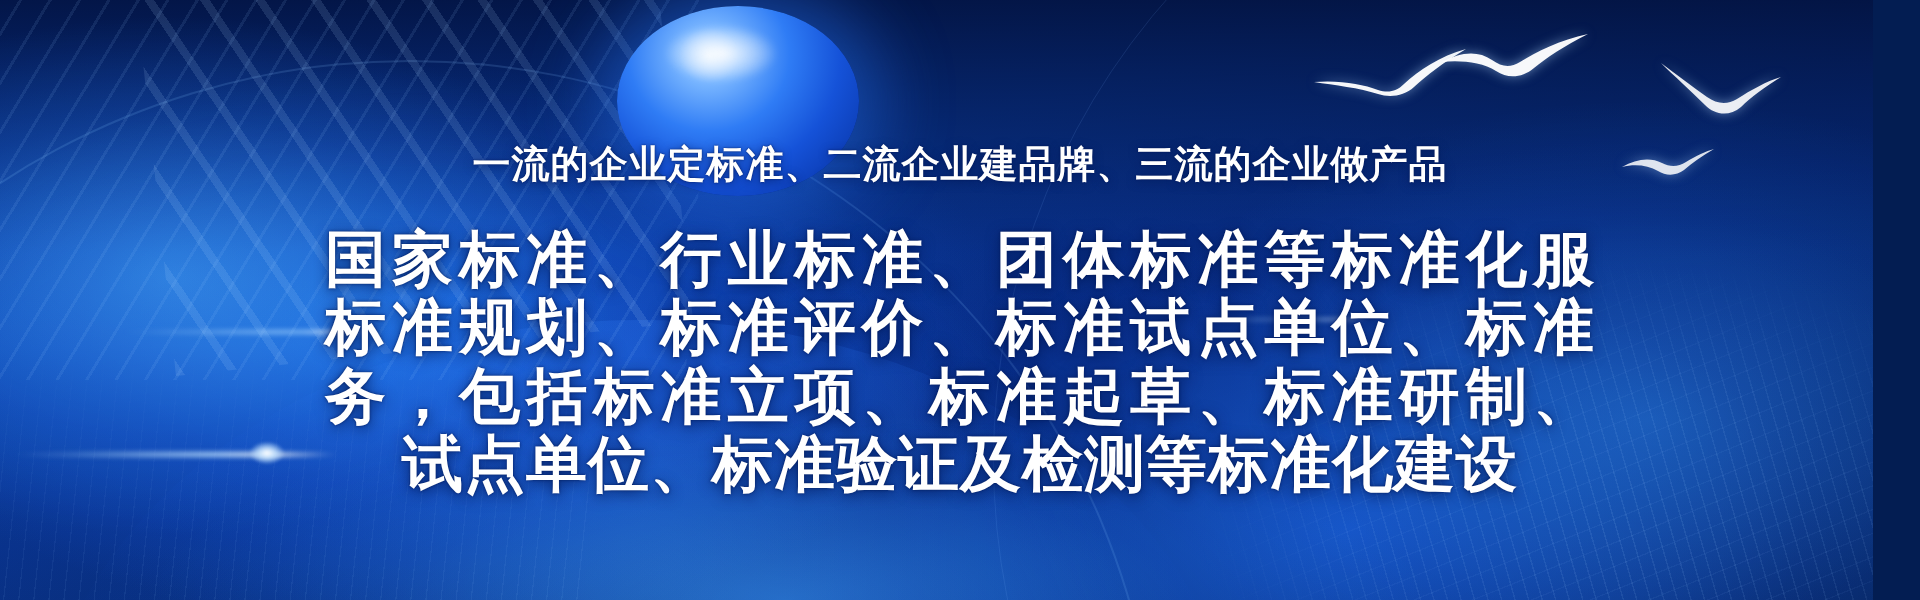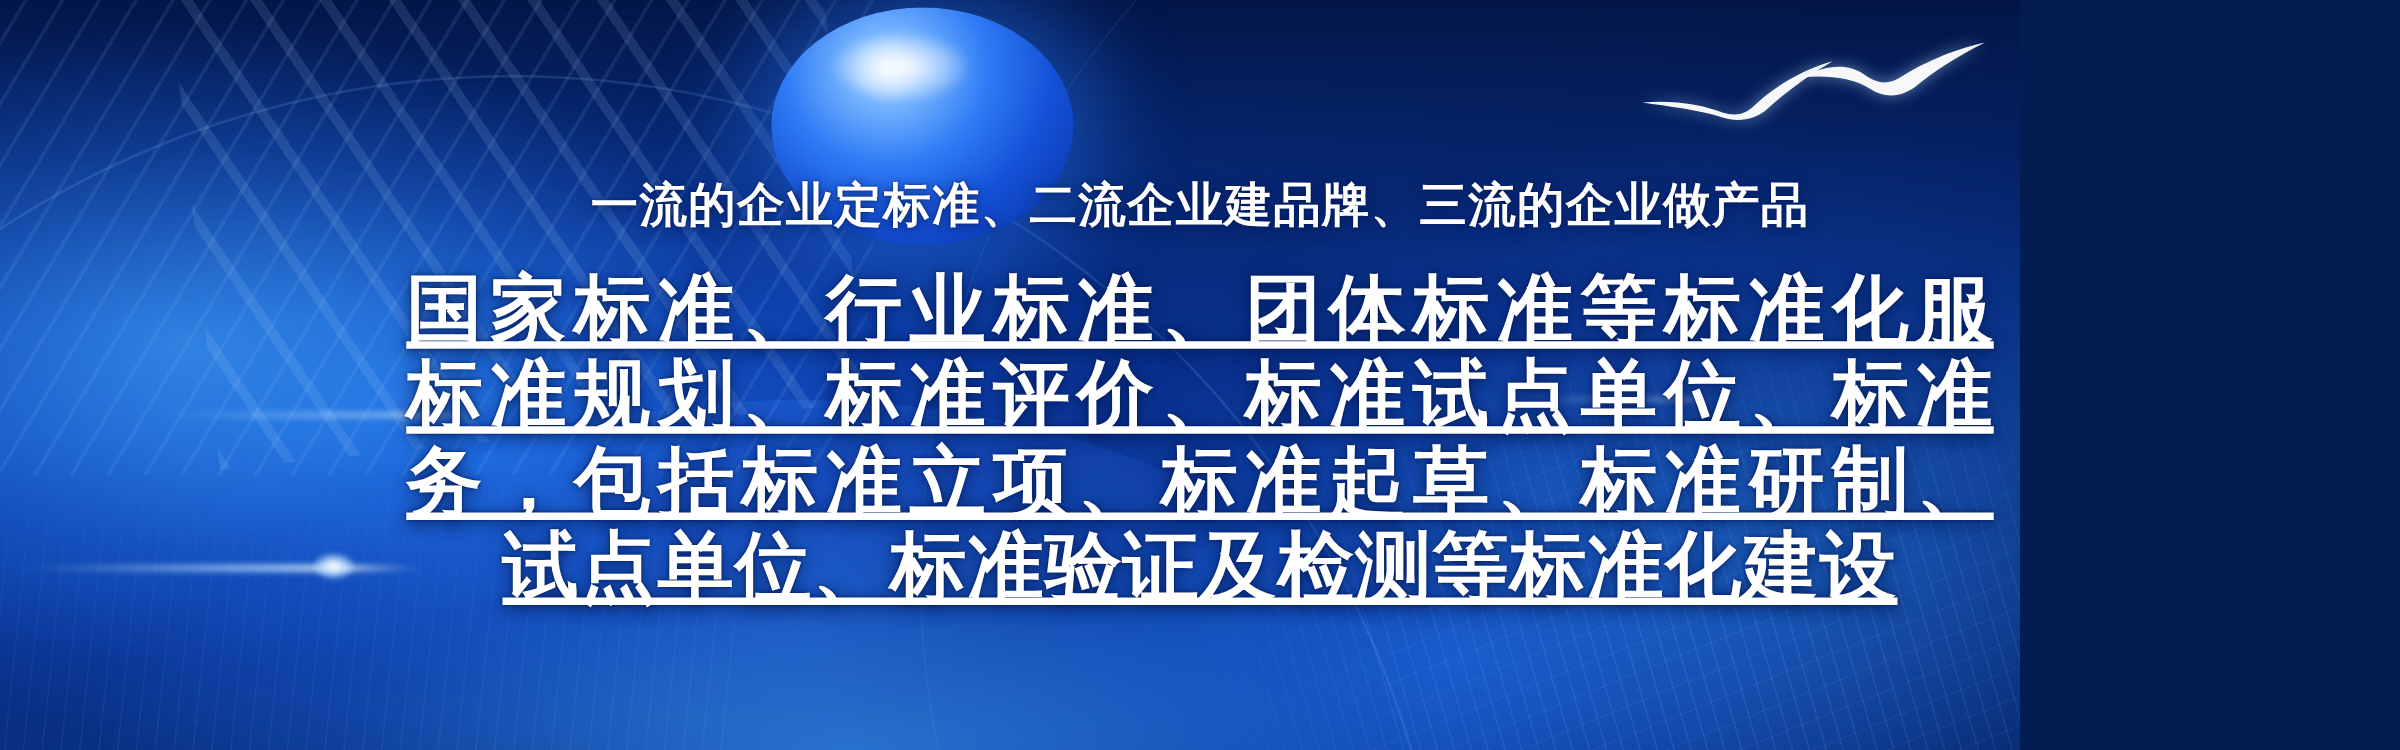--- a/index.html
+++ b/index.html
@@ -1,20 +1,20 @@
 <!DOCTYPE html>
 <html><head>
 <meta charset="utf-8">
 <style>
   * { margin:0; padding:0; box-sizing:border-box; }
   html,body { width:1920px; height:600px; overflow:hidden; background:#031d52; }
 
   #banner {
     position:relative;
-    width:1616px; height:600px;
+    width:1873px; height:600px;
     overflow:hidden;
     font-family:"Liberation Sans","DejaVu Sans",sans-serif;
     background:
       radial-gradient(ellipse 780px 420px at 22% 52%, rgba(28,104,230,0.95) 0%, rgba(18,74,198,0.55) 42%, rgba(8,40,130,0.0) 75%),
       radial-gradient(ellipse 900px 520px at 72% 88%, rgba(24,92,226,0.75) 0%, rgba(12,52,160,0.35) 50%, rgba(6,30,110,0.0) 80%),
       linear-gradient(168deg, #0a3fae 0%, #0c3fa8 18%, #0b3ca0 32%, #072c80 55%, #05245f 78%, #041c46 100%),
       linear-gradient(90deg, #0b46b8 0%, #0a3ca4 25%, #072f86 55%, #04214f 100%);
   }
 
   
@@ -129,30 +129,29 @@
   .tagline{
     margin-top:139px;
     font-size:38px;
     font-weight:700;
     letter-spacing:1px;
     color:#ffffff;
     white-space:nowrap;
     text-shadow:0 2px 10px rgba(0,26,92,0.75), 0 0 2px rgba(0,20,80,0.9);
   }
   .headline{
-    margin-top:24px;
+    margin-top:35px;
     width:1270px;
     text-align:center;
     font-size:61px;
     font-weight:700;
     line-height:1.12;
     color:#ffffff;
     letter-spacing:1px;
     text-shadow:0 3px 14px rgba(0,24,86,0.8), 0 0 3px rgba(0,20,80,0.85);
-    text-decoration:underline;
   }
   .headline .ln{ display:block; white-space:nowrap; }
   .headline .ln.l1,.headline .ln.l2,.headline .ln.l3{ text-align:justify; text-align-last:justify; white-space:normal; }
 </style>
 </head>
 <body>
 
 <div id="banner">
 
   <div class="layer topdark"></div>

